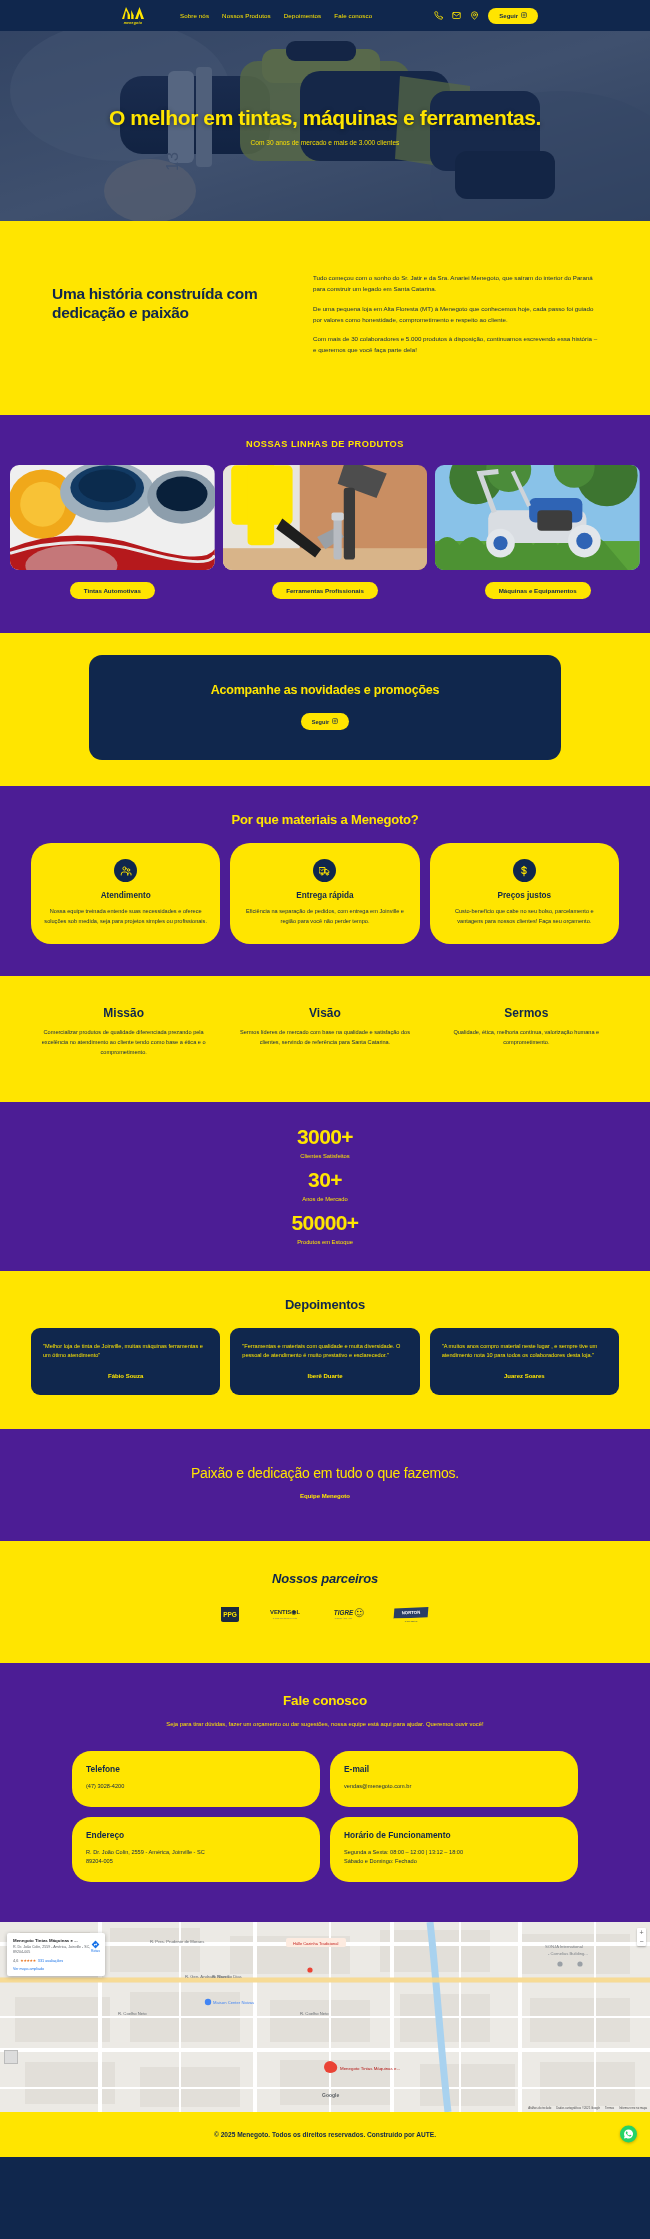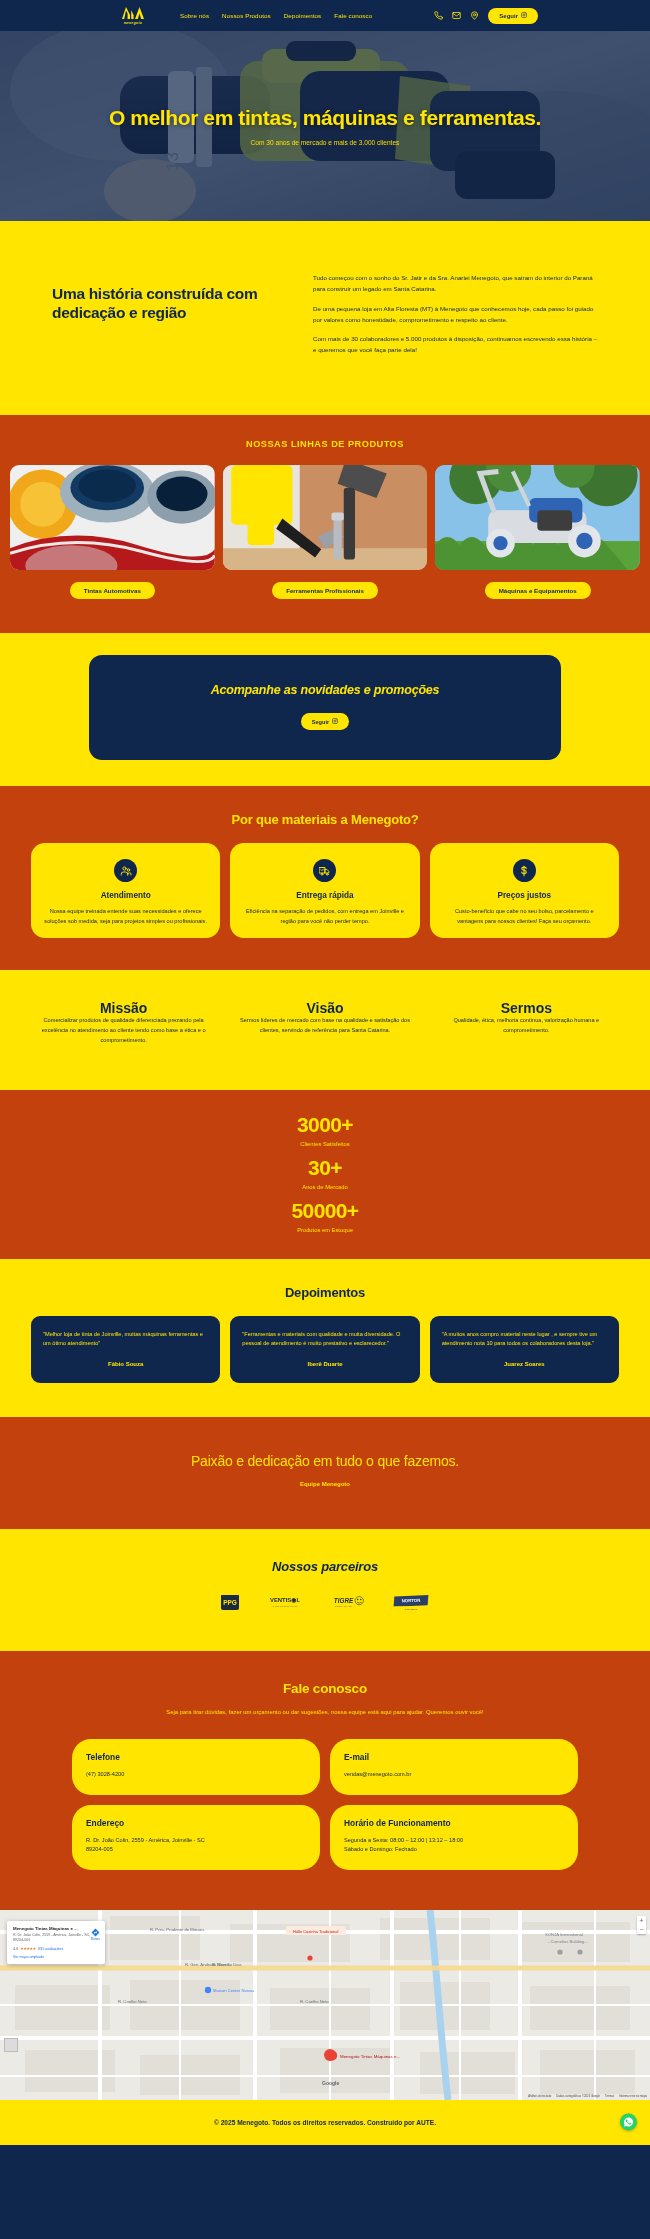--- a/index.html
+++ b/index.html
@@ -44,21 +44,21 @@
   .hero-inner { position:relative; z-index:3; text-align:center; padding:0 80px; }
   .hero-title {
     color:#ffe500; font-size:21px; font-weight:800; line-height:1.12;
     letter-spacing:-.4px;
     text-shadow:0 1px 5px rgba(0,0,0,.45);
   }
   .hero-sub { color:#ffe500; font-size:6.6px; margin-top:10px; opacity:.95; }
 
   
   .sec-yellow { background:#ffe500; }
-  .sec-navy   { background:#c2410c; }
+  .sec-navy   { background:#4c1d95; }
 
   .historia { display:flex; padding:48px 52px 50px; gap:46px; align-items:flex-start; }
   .historia h2 {
     font-size:15.5px; line-height:1.22; font-weight:800; color:#10274d;
     width:215px; flex:none; letter-spacing:-.3px; padding-top:16px;
   }
   .historia-body { flex:1; padding-top:4px; }
   .historia-body p { font-size:6.2px; line-height:1.75; color:#10274d; margin-bottom:9px; }
 
   
@@ -75,42 +75,42 @@
     margin-top:12px; background:#ffe500; color:#10274d; border-radius:999px;
     font-size:6.2px; font-weight:700; padding:5px 14px; white-space:nowrap;
   }
 
   
   .follow-wrap { padding:22px 89px 26px; }
   .follow-box {
     background:#10274d; border-radius:13px;
     padding:28px 10px 30px; text-align:center;
   }
-  .follow-box h3 { color:#ffe500; font-size:12.5px; font-weight:800; letter-spacing:-.2px;font-style:italic; }
+  .follow-box h3 { color:#ffe500; font-size:12.5px; font-weight:800; letter-spacing:-.2px; }
   .follow-box .btn-seguir { margin:16px auto 0; font-size:5.6px; padding:5px 11px; }
 
   
   .why { padding:26px 0 32px; }
   .why h2 { text-align:center; color:#ffe500; font-size:13px; font-weight:800; margin-bottom:16px; letter-spacing:-.2px;}
   .why-grid { display:flex; gap:10px; padding:0 31px; }
   .why-card {
-    flex:1; background:#ffe500; border-radius:14px; padding:16px 13px 12px;
+    flex:1; background:#ffe500; border-radius:20px; padding:16px 13px 18px;
     text-align:center; display:flex; flex-direction:column; align-items:center;
   }
   .why-icon {
     width:23px; height:23px; border-radius:50%; background:#10274d;
     display:flex; align-items:center; justify-content:center; margin-bottom:9px;
   }
   .why-card h4 { font-size:8.2px; font-weight:800; margin-bottom:7px; color:#10274d; }
   .why-card p { font-size:5.6px; line-height:1.72; color:#10274d; }
 
   
   .mvv { display:flex; padding:30px 34px 44px; gap:22px; }
   .mvv-col { flex:1; text-align:center; }
-  .mvv-col h4 { font-size:14px; font-weight:800; margin-bottom:0; }
+  .mvv-col h4 { font-size:12px; font-weight:800; margin-bottom:8px; }
   .mvv-col p { font-size:5.6px; line-height:1.75; }
 
   
   .stats { display:flex; padding:24px 44px 26px; gap:10px;flex-direction:column; }
   .stat { flex:1; text-align:center; }
   .stat-num { color:#ffe500; font-size:21px; font-weight:800; letter-spacing:-.6px; line-height:1; }
   .stat-lab { color:#ffe500; font-size:5.8px; margin-top:6px; }
 
   
   .depo { padding:26px 0 34px; }
@@ -273,21 +273,21 @@
       </svg>
     </div>
     <div class="hero-overlay"></div>
     <div class="hero-inner">
       <h1 class="hero-title">O melhor em tintas, máquinas e ferramentas.</h1>
       <p class="hero-sub">Com 30 anos de mercado e mais de 3.000 clientes</p>
     </div>
   </section>
 
   <section class="sec-yellow historia">
-    <h2>Uma história construída com dedicação e região</h2>
+    <h2>Uma história construída com dedicação e paixão</h2>
     <div class="historia-body">
       <p>Tudo começou com o sonho do Sr. Jatir e da Sra. Anariei Menegoto, que saíram do interior do Paraná para construir um legado em Santa Catarina.</p>
       <p>De uma pequena loja em Alta Floresta (MT) à Menegoto que conhecemos hoje, cada passo foi guiado por valores como honestidade, comprometimento e respeito ao cliente.</p>
       <p>Com mais de 30 colaboradores e 5.000 produtos à disposição, continuamos escrevendo essa história – e queremos que você faça parte dela!</p>
     </div>
   </section>
 
   <section class="sec-navy produtos">
     <h2 class="sec-title-y">NOSSAS LINHAS DE PRODUTOS</h2>
     <div class="prod-grid">

